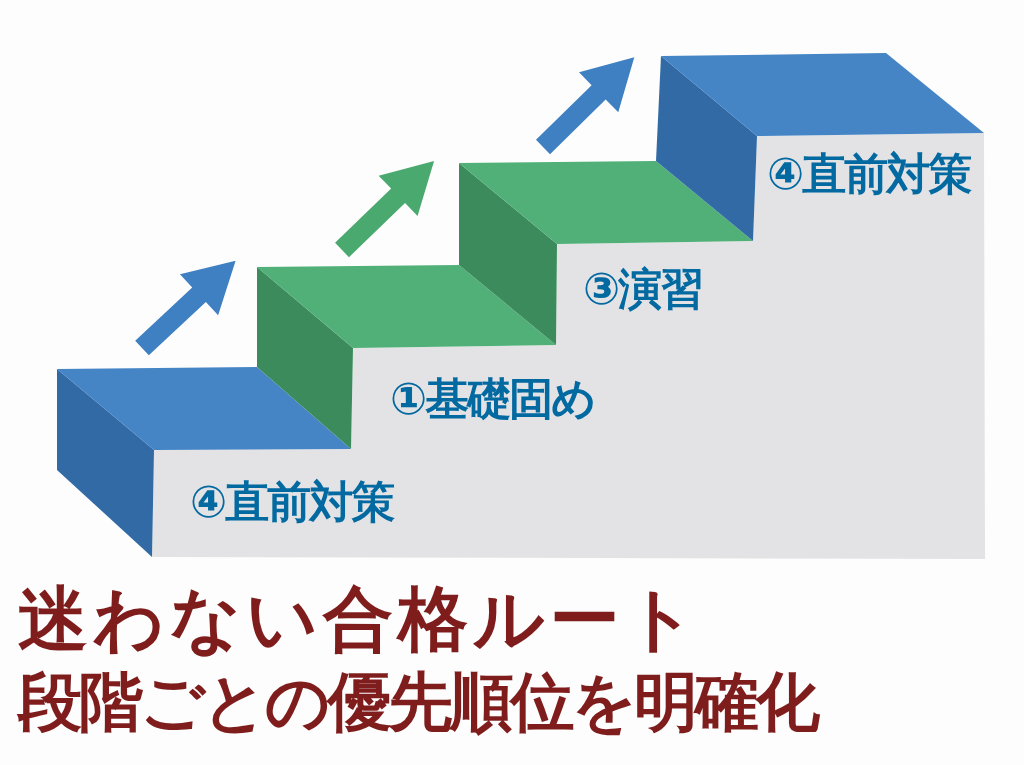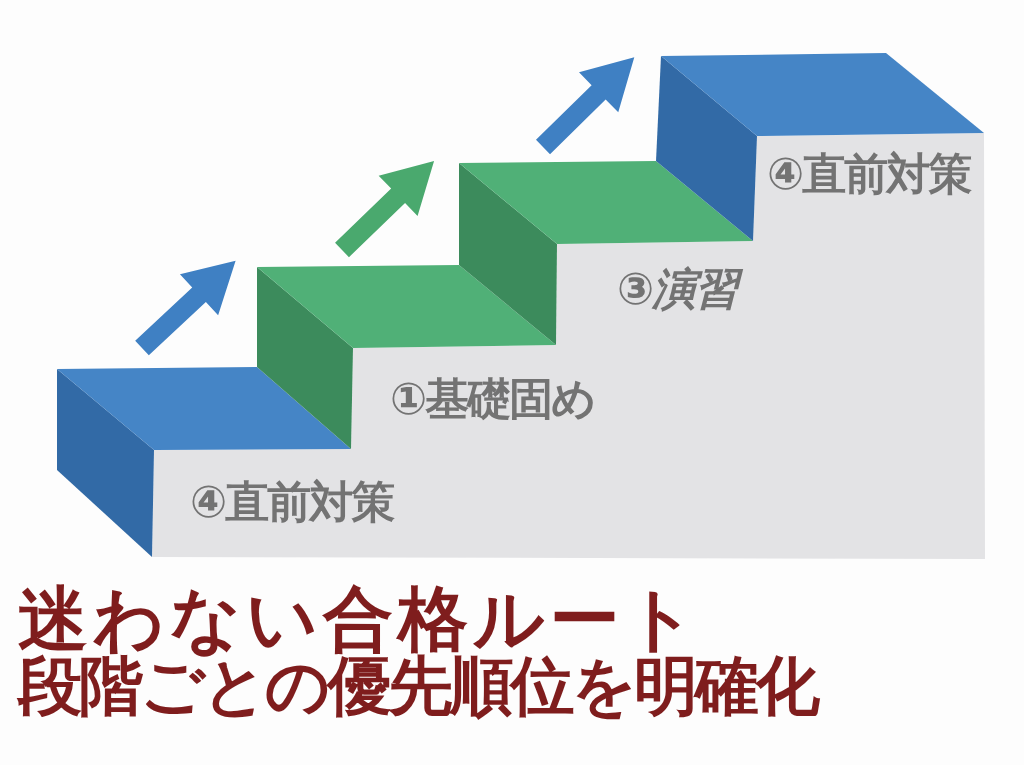--- a/index.html
+++ b/index.html
@@ -11,39 +11,40 @@
     background: #fdfdfd;
     font-family: "DejaVu Sans", sans-serif;
   }
   .stage svg { position: absolute; left: 0; top: 0; }
   .step-label {
     position: absolute;
     font-size: 44px;
     font-weight: 900;
     letter-spacing: -2px;
     line-height: 1;
-    color: #737373;
+    color: #0369a1;
     white-space: nowrap;
   }
   .title-wrap {
     position: absolute;
     left: 18px;
     right: 9px;
     top: 584px;
     text-align: left;
     color: #7f1d1d;
     line-height: 1;
   }
   .title-main {
     font-size: 70px;
     font-weight: 900;
     letter-spacing: 5px;
     white-space: nowrap;
   }
   .title-sub {
+    margin-top: 16px;
     font-size: 64px;
     font-weight: 900;
     letter-spacing: -3px;
     white-space: nowrap;
   }
 </style>
 </head>
 <body>
 
 <div class="stage">
@@ -72,21 +73,21 @@
     <g transform="translate(342,250) rotate(-44)">
       <polygon points="0,-10 78,-10 78,-28 128,0 78,28 78,10 0,10" fill="#4aa96e"></polygon>
     </g>
     <g transform="translate(543,147) rotate(-44.5)">
       <polygon points="0,-10 78,-10 78,-28 128,0 78,28 78,10 0,10" fill="#3f80c3"></polygon>
     </g>
   </svg>
 
   <div class="step-label" style="left:190px; top:480px;">④直前対策</div>
   <div class="step-label" style="left:390px; top:377px;">①基礎固め</div>
-  <div class="step-label" style="left:617px; top:267px;font-style:italic;">③演習</div>
+  <div class="step-label" style="left:583px; top:267px;">③演習</div>
   <div class="step-label" style="left:767px; top:152px;">④直前対策</div>
 
   <div class="title-wrap">
     <div class="title-main">迷わない合格ルート</div>
     <div class="title-sub">段階ごとの優先順位を明確化</div>
   </div>
 
 </div>
 
 </body></html>

